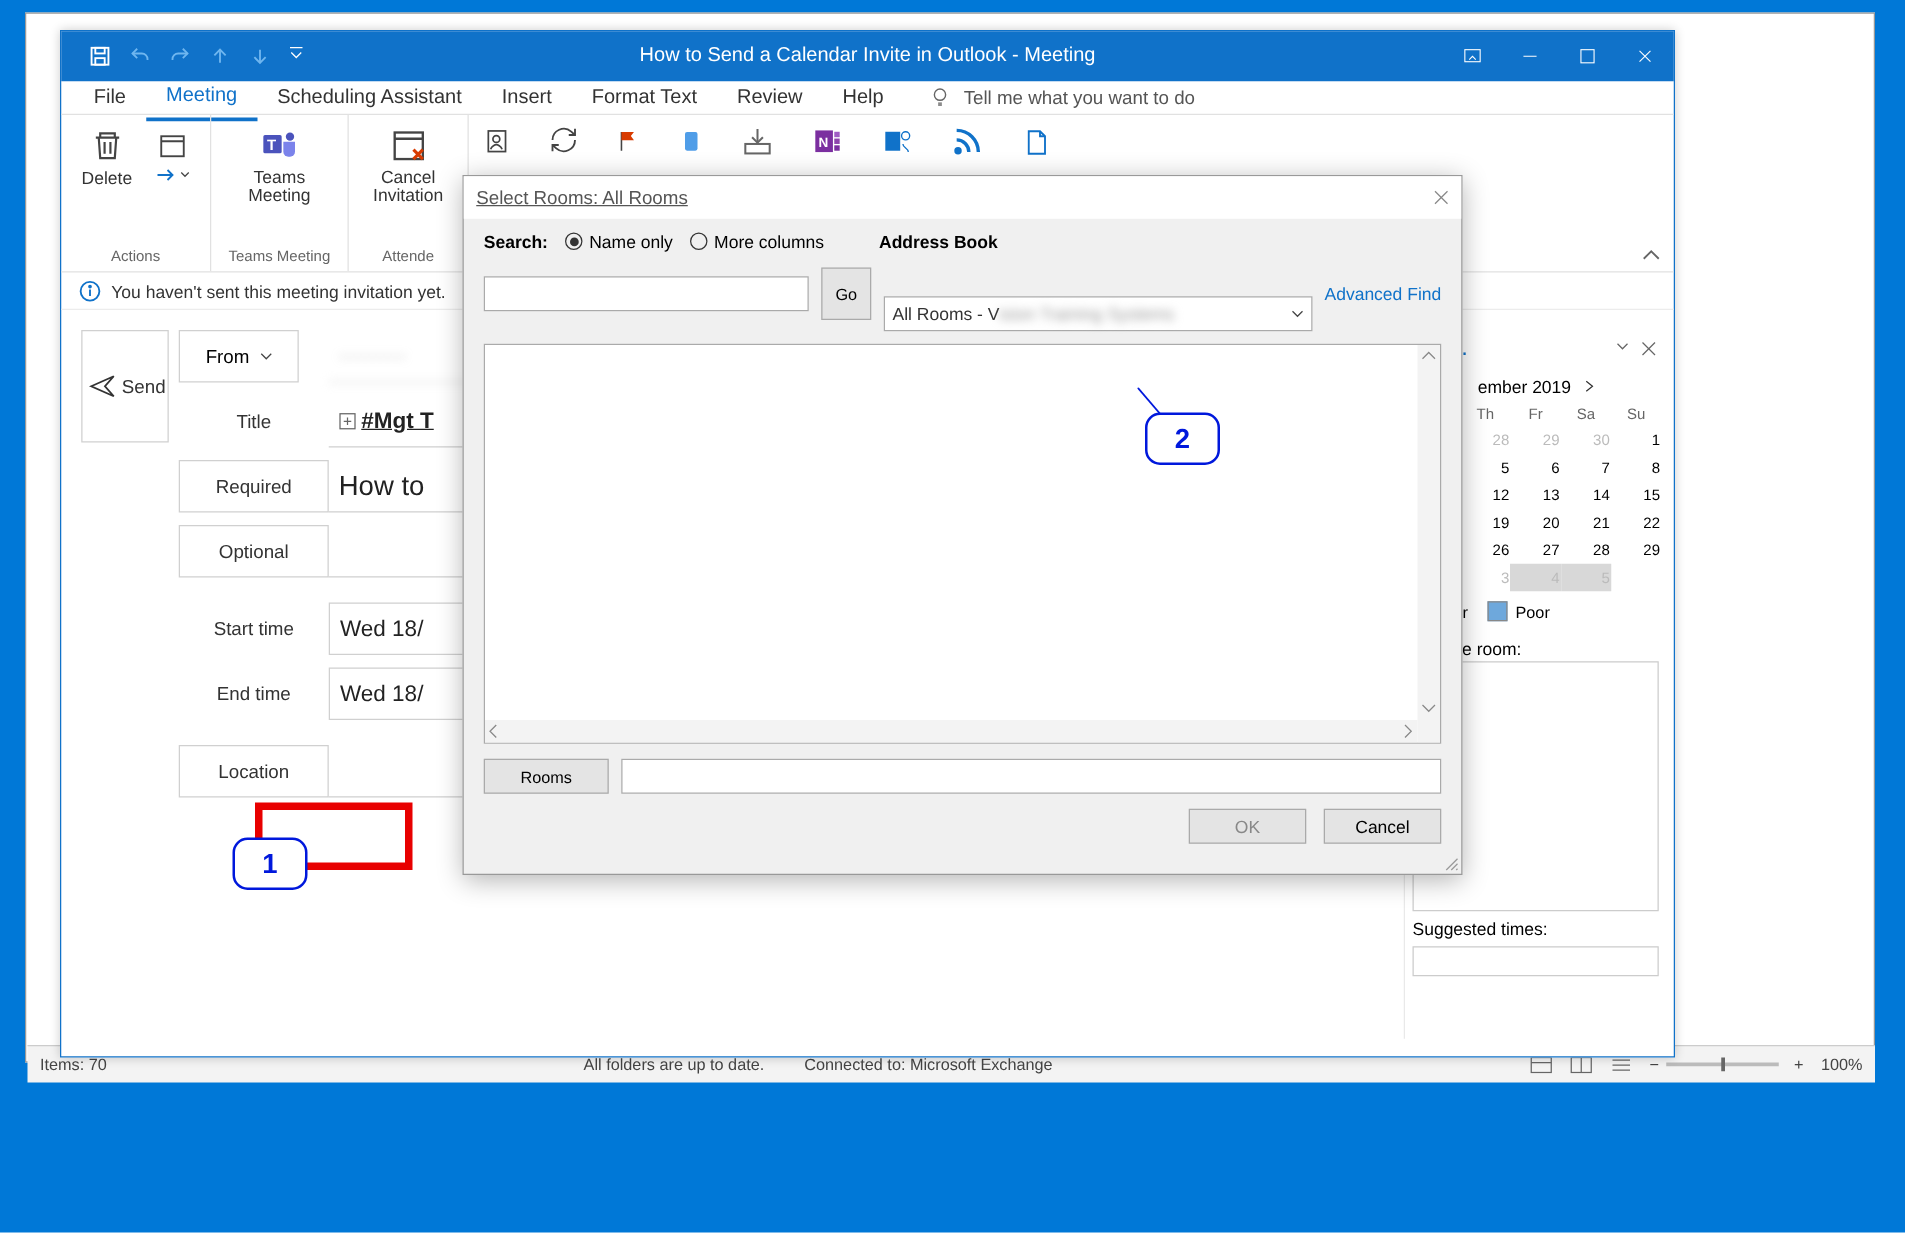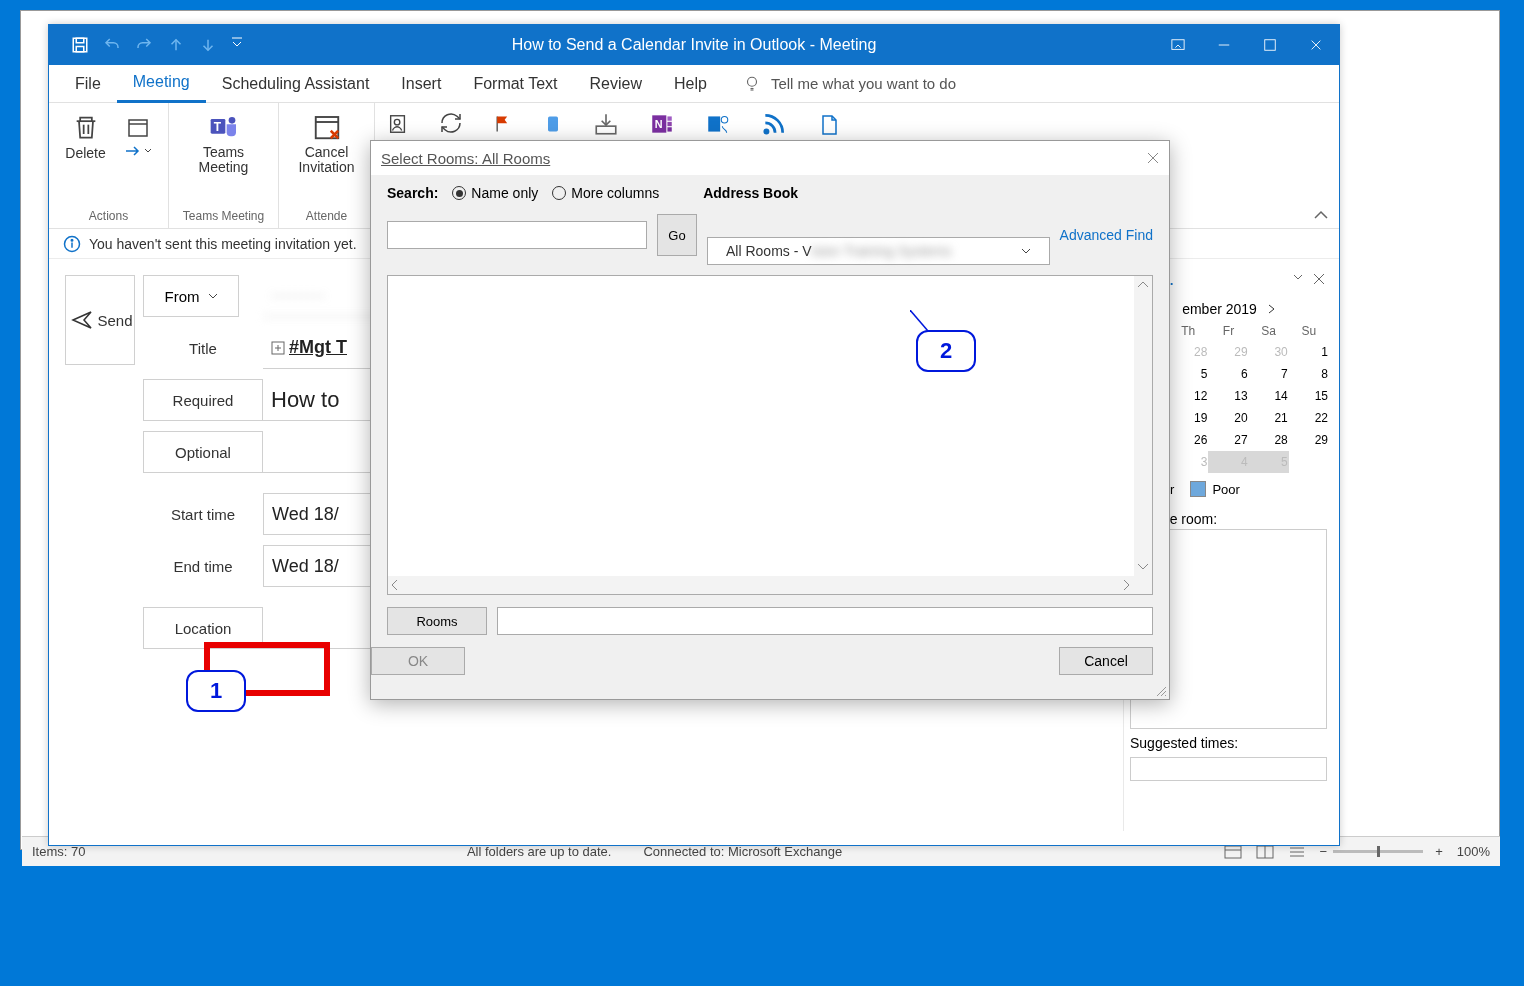--- a/index.html
+++ b/index.html
@@ -14,21 +14,21 @@
 
 .titlebar { height: 40px; background: #1072c9; color: #fff; display: flex; align-items: center; position: relative; }
 .titlebar .qat { display: flex; align-items: center; gap: 14px; padding-left: 22px; }
 .titlebar .qat svg { width: 18px; height: 18px; }
 .titlebar .title { position: absolute; left: 50%; transform: translateX(-50%); font-size: 16px; }
 .titlebar .winctrls { position: absolute; right: 0; display: flex; }
 .titlebar .winctrls div { width: 46px; height: 40px; display: flex; align-items: center; justify-content: center; }
 .titlebar .winctrls svg { width: 14px; height: 14px; stroke: #fff; }
 
 
-.ribbon-tabs { height: 38px; display: flex; align-items: center; padding-left: 10px; gap: 0; border-bottom: 1px solid #e1e1e1; }
+.ribbon-tabs { height: 27px; display: flex; align-items: center; padding-left: 10px; gap: 0; border-bottom: 1px solid #e1e1e1; }
 .ribbon-tabs .tab { padding: 0 16px; font-size: 16px; color: #333; height: 38px; display: flex; align-items: center; }
 .ribbon-tabs .tab.active { color: #1072c9; border-bottom: 3px solid #1072c9; }
 .ribbon-tabs .tellme { display: flex; align-items: center; gap: 10px; color: #555; font-size: 15px; margin-left: 20px; }
 
 
 .ribbon-body { height: 126px; display: flex; border-bottom: 1px solid #e1e1e1; position: relative; }
 .ribbon-group { border-right: 1px solid #e1e1e1; display: flex; flex-direction: column; align-items: center; justify-content: space-between; padding: 4px 8px 2px 8px; }
 .ribbon-group .label { font-size: 12px; color: #666; padding-bottom: 3px;}
 .rg-row { display: flex; gap: 10px; flex: 1; align-items: flex-start; }
 .rg-btn { display: flex; flex-direction: column; align-items: center; font-size: 14px; color: #333; padding: 2px 4px; }
@@ -70,29 +70,29 @@
 
 .dialog { position:absolute; left:370px; top:140px; width:800px; height:560px; background:#f0f0f0; border:1px solid #999; box-shadow:0 4px 20px rgba(0,0,0,0.3); }
 .dialog .dtitle { height:34px; background:#fff; display:flex; align-items:center; padding:0 10px; font-size:15px; color:#555; justify-content:space-between;text-decoration:underline; }
 .dialog .drow1 { display:flex; align-items:center; padding:10px 16px 4px 16px; gap:14px; font-size:14px; }
 .dialog .drow1 .radio { display:flex; align-items:center; gap:5px; }
 .dialog .drow1 .radio .rb { width:14px; height:14px; border:1px solid #333; border-radius:50%; display:flex; align-items:center; justify-content:center; }
 .dialog .drow1 .radio .rb.on::after { content:""; width:7px; height:7px; background:#333; border-radius:50%; }
 .dialog .drow2 { display:flex; align-items:center; padding:0 16px 10px 16px; gap:10px; }
 .dialog .srch-input { flex:0 0 260px; height:28px; border:1px solid #aaa; background:#fff; }
 .dialog .go-btn { height:42px; width:40px; background:#e4e4e4; border:1px solid #aaa; font-size:13px; }
-.dialog .ab-select { flex:1; height:28px; border:1px solid #aaa; background:#fff; display:flex; align-items:center; padding:0 18px; font-size:14px; color:#333; justify-content:space-between;margin-top:32px; }
+.dialog .ab-select { flex:1; height:28px; border:1px solid #aaa; background:#fff; display:flex; align-items:center; padding:0 6px; font-size:14px; color:#333; justify-content:space-between;margin-top:32px; }
 .dialog .adv { color:#1072c9; font-size:14px; white-space:nowrap; }
 .dialog .listbox { margin:0 16px; height:320px; background:#fff; border:1px solid #aaa; position:relative; }
 .dialog .listbox .sb { position:absolute; right:0; top:0; width:18px; height:100%; background:#f3f3f3; }
 .dialog .listbox .hb { position:absolute; left:0; right:18px; bottom:0; height:18px; background:#f3f3f3; display:flex; justify-content:space-between; align-items:center; }
 .dialog .roomsrow { display:flex; align-items:center; margin:12px 16px; gap:10px; }
 .dialog .rooms-btn { width:100px; height:28px; background:#e4e4e4; border:1px solid #aaa; font-size:13px; }
 .dialog .rooms-field { flex:1; height:28px; border:1px solid #aaa; background:#fff; }
-.dialog .dbtns { display:flex; justify-content:space-between; gap:14px; padding:0 16px 10px 0; }
+.dialog .dbtns { display:flex; justify-content:flex-end; gap:14px; padding:0 16px 10px 0; }
 .dialog .dbtn { width:94px; height:28px; border:1px solid #aaa; background:#e4e4e4; font-size:14px; display:flex; align-items:center; justify-content:center; }
 .dialog .dbtn.ok { color:#888; }
 .dialog-resize { position:absolute; right:2px; bottom:2px; }
 
 
 .callout { position:absolute; border:2px solid #0018dc; border-radius:12px; width:60px; height:42px; display:flex; align-items:center; justify-content:center; color:#0018dc; font-size:22px; font-weight:600; background:#fff; }
 .callout.n1 { left:186px; top:670px; }
 .callout.n2 { left:916px; top:330px; }
 .red-box { position:absolute; left:155px; top:617px; width:126px; height:54px; border:6px solid #e80000; }
 

